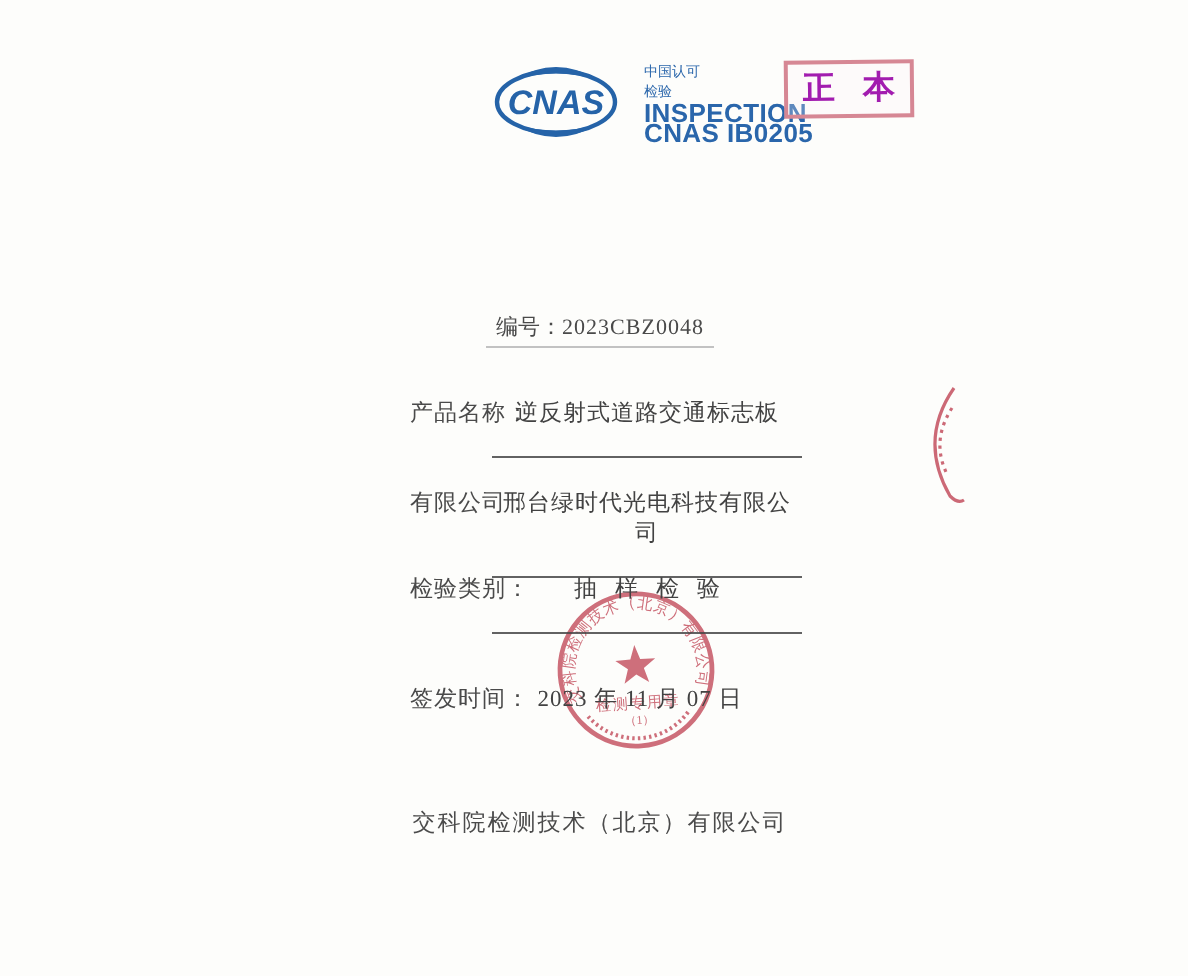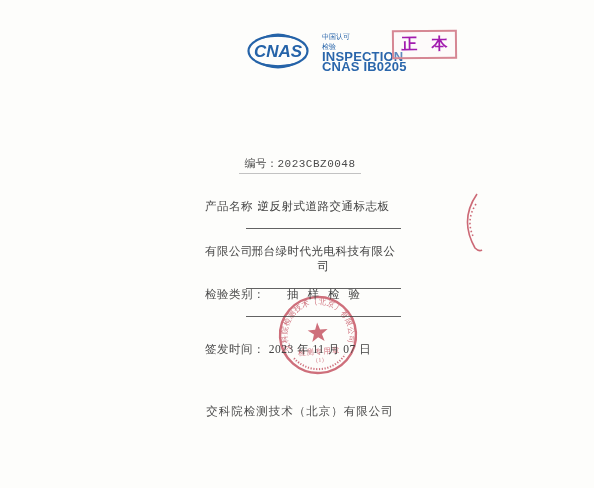--- a/index.html
+++ b/index.html
@@ -42,21 +42,21 @@
   }
   .report-title span { letter-spacing:24px; margin-right:-24px; }
 
   .report-no {
     position:absolute; left:0; top:156px; width:600px; text-align:center;
     font-size:11px; color:#4a4a4a;
   }
   .report-no .wrap {
     display:inline-block; border-bottom:1px solid #c2c2c2; padding:0 5px 2px 5px;
   }
-  .report-no .num { font-family:Liberation Mono, monospace; letter-spacing:.5px; }
+  .report-no .num { font-family:Liberation Serif, serif; letter-spacing:.5px; }
 
   
   .field-row { position:absolute; left:0; width:600px; font-size:11.5px; z-index:2; }
   .field-label { position:absolute; left:205px; letter-spacing:.5px; color:#4a4a4a; }
   .field-value {
     position:absolute; left:246px; width:155px; text-align:center;
     padding-bottom:14px; border-bottom:1px solid rgba(70,70,70,.85);
     color:#424242; letter-spacing:.5px;
   }
   .row-product  { top:199px; }

